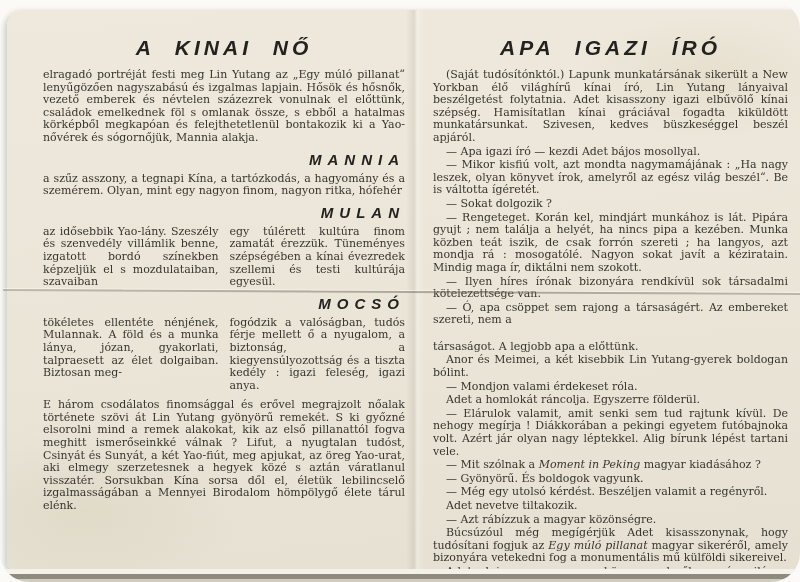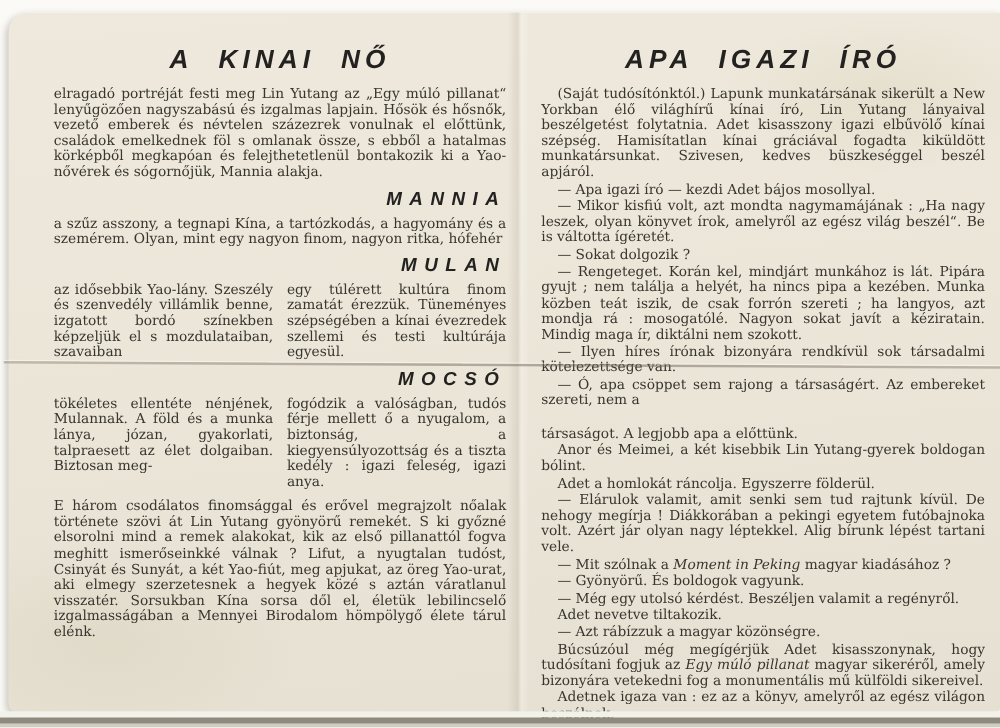--- a/index.html
+++ b/index.html
@@ -1,21 +1,21 @@
 <!DOCTYPE html>
 <html><head>
 <meta charset="utf-8">
 <style>
   html,body{margin:0;padding:0;}
   body{
     width:800px;height:582px;overflow:hidden;
     background:#fbfaf6;
     font-family:"DejaVu Serif", serif;
   }
-  .scan{position:relative;width:800px;height:582px;overflow:hidden;}
+  .scan{position:relative;width:800px;height:582px;overflow:hidden;border-radius:29px;}
   .paper{
     position:absolute;left:7px;top:10px;width:793px;height:559px;
     background:
       radial-gradient(ellipse 180px 90px at 88% 12%, rgba(210,198,168,.25), rgba(210,198,168,0) 70%),
       radial-gradient(ellipse 220px 120px at 10% 90%, rgba(200,190,165,.22), rgba(200,190,165,0) 70%),
       linear-gradient(175deg,#eee9dc 0%,#eae5d7 55%,#e5e0d1 100%);
     border-radius:16px 0 3px 6px;
     box-shadow:-2px 2px 6px rgba(70,62,50,.28);
   }
   .bottom-gap{position:absolute;left:0;top:569px;width:800px;height:5px;background:#f2f1ea;}
@@ -110,20 +110,21 @@
             <p>— Apa igazi író — kezdi Adet bájos mosollyal.</p>
             <p>— Mikor kisfiú volt, azt mondta nagymamájának : „Ha nagy leszek, olyan könyvet írok, amelyről az egész világ beszél“. Be is váltotta ígéretét.</p>
             <p>— Sokat dolgozik ?</p>
             <p>— Rengeteget. Korán kel, mindjárt munkához is lát. Pipára gyujt ; nem találja a helyét, ha nincs pipa a kezében. Munka közben teát iszik, de csak forrón szereti ; ha langyos, azt mondja rá : mosogatólé. Nagyon sokat javít a kéziratain. Mindig maga ír, diktálni nem szokott.</p>
             <p>— Ilyen híres írónak bizonyára rendkívül sok társadalmi kötelezettsége van.</p>
             <p>— Ó, apa csöppet sem rajong a társaságért. Az embereket szereti, nem a</p>
           </div>
         <div class="rcol body-text">
             <p class="noindent">társaságot. A legjobb apa a előttünk.</p>
             <p>Anor és Meimei, a két kisebbik Lin Yutang-gyerek boldogan bólint.</p>
+            <p>— Mondjon valami érdekeset róla.</p>
             <p>Adet a homlokát ráncolja. Egyszerre földerül.</p>
             <p>— Elárulok valamit, amit senki sem tud rajtunk kívül. De nehogy megírja ! Diákkorában a pekingi egyetem futóbajnoka volt. Azért jár olyan nagy léptekkel. Alig bírunk lépést tartani vele.</p>
             <p><span>— Mit szólnak a </span><i>Moment in Peking</i><span> magyar kiadásához ?</span></p>
             <p>— Gyönyörű. És boldogok vagyunk.</p>
             <p>— Még egy utolsó kérdést. Beszéljen valamit a regényről.</p>
             <p>Adet nevetve tiltakozik.</p>
             <p>— Azt rábízzuk a magyar közönségre.</p>
             <p><span>Búcsúzóul még megígérjük Adet kisasszonynak, hogy tudósítani fogjuk az </span><i>Egy múló pillanat</i><span> magyar sikeréről, amely bizonyára vetekedni fog a monumentális mű külföldi sikereivel.</span></p>
             <p>Adetnek igaza van : ez az a könyv, amelyről az egész világon beszélnek.</p>
           </div>

